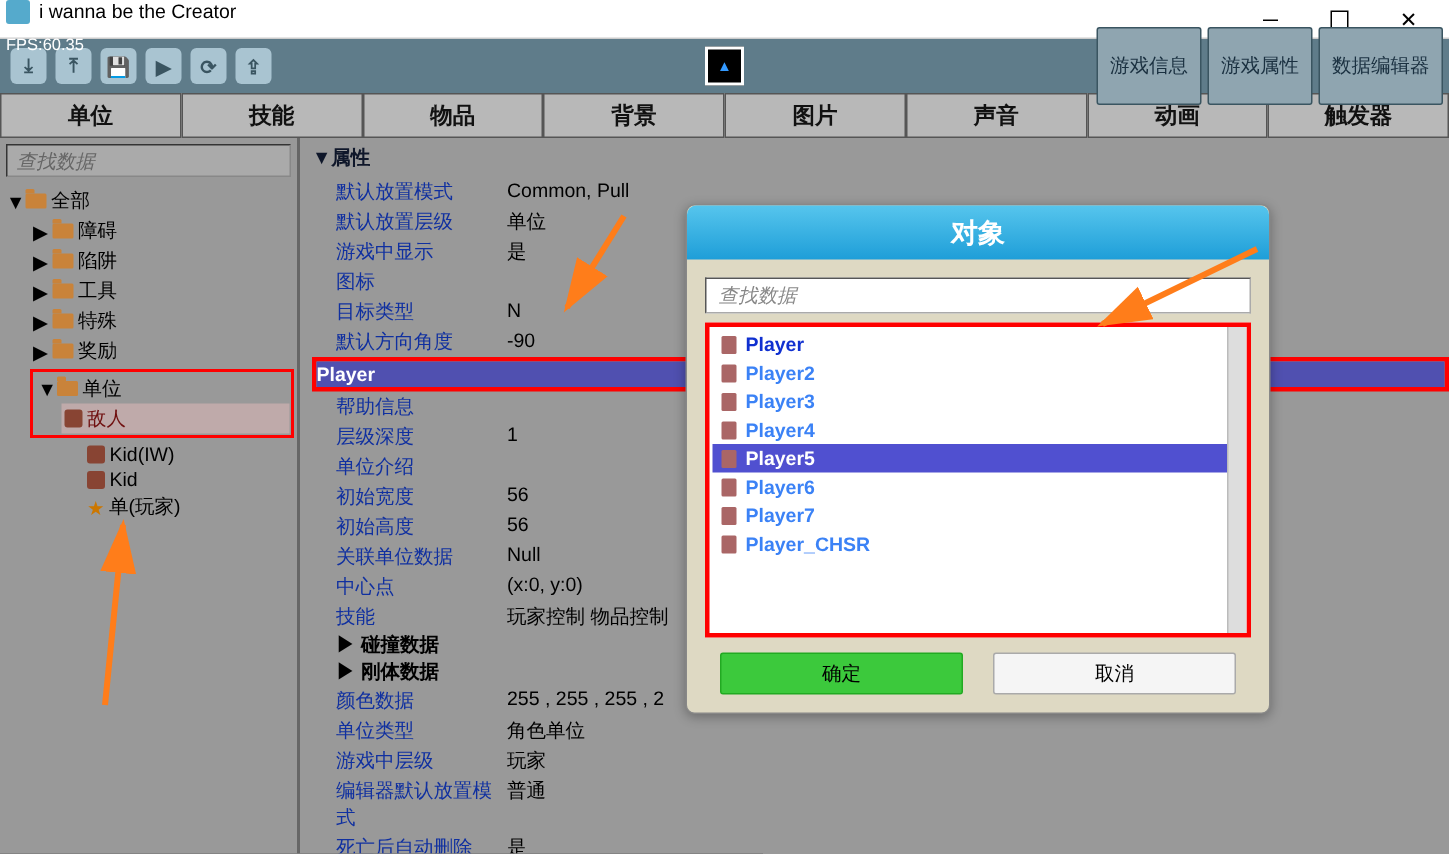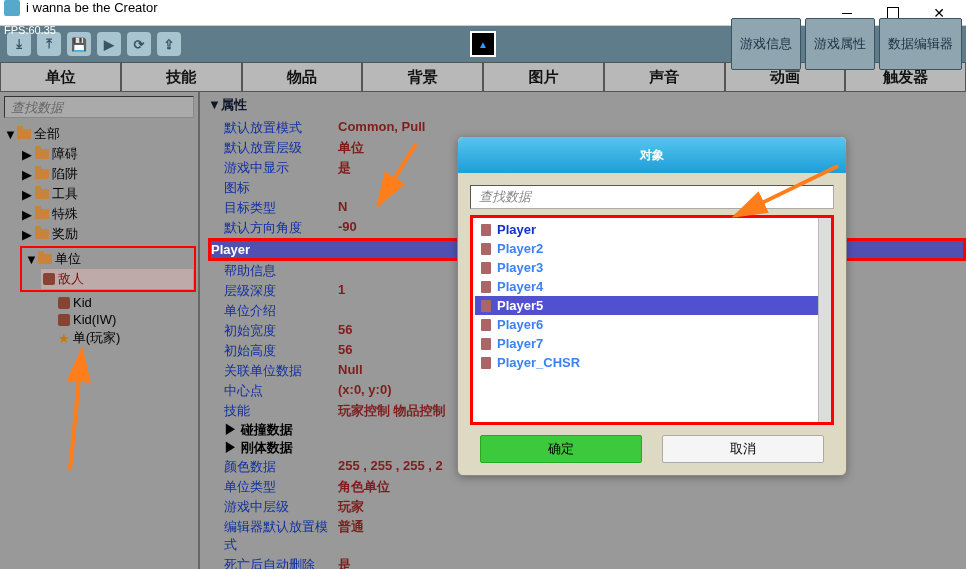--- a/index.html
+++ b/index.html
@@ -27,28 +27,28 @@
 .tree-row{padding:1px 2px;display:flex;align-items:center;gap:3px;white-space:nowrap}
 .arrow{width:10px;display:inline-block;color:#000}
 .folder{width:14px;height:10px;background:#c9833a;border-radius:1px;display:inline-block;position:relative}
 .folder::before{content:"";position:absolute;top:-3px;left:0;width:6px;height:3px;background:#c9833a;border-radius:1px 1px 0 0}
 .item-icon{width:12px;height:12px;display:inline-block;background:#843;border-radius:2px}
 .hl-red{border:2px solid red;padding:1px;margin:2px 0}
 .right{flex:1;background:#999;position:relative;overflow:hidden}
 .prop-head{padding:4px 8px;color:#0f172a;font-weight:bold}
 .prop-row{display:flex;padding:1px 0}
 .prop-label{width:130px;padding-left:16px;color:#1030a0}
-.prop-val{color:#7f1d1d;font-weight:bold}
+.prop-val{color:#000000;font-weight:normal}
 .prop-group{padding-left:16px;color:#000;font-weight:bold}
 .selected-prop{background:#5050b0;color:#fff}
 .selected-prop .prop-label{color:#fff}
 .selected-prop .prop-val{color:#fff;font-weight:bold}
 .hl-red2{border:3px solid red}
 .dialog{position:absolute;left:457px;top:136px;width:390px;height:340px;background:#ded9c3;border:1px solid #888;border-radius:6px;box-shadow:0 2px 8px rgba(0,0,0,0.3)}
-.dialog-title{height:36px;background:linear-gradient(#56c5ed,#1e9ed8);border-radius:6px 6px 0 0;display:flex;align-items:center;justify-content:center;color:#fff;font-weight:bold;font-size:12px}
+.dialog-title{height:36px;background:linear-gradient(#56c5ed,#1e9ed8);border-radius:6px 6px 0 0;display:flex;align-items:center;justify-content:center;color:#fff;font-weight:bold;font-size:18px}
 .dialog-body{padding:12px;height:calc(100% - 36px);display:flex;flex-direction:column}
 .dsearch{height:24px;background:#fff;border:1px inset #aaa;padding:2px 8px;color:#888;font-style:italic;margin-bottom:6px}
 .dlist{flex:1;background:#fff;border:3px solid red;overflow:hidden;padding:2px;position:relative}
 .dlist-item{padding:2px 6px;color:#3b82f6;font-weight:bold;display:flex;align-items:center;gap:6px}
 .dlist-item.blue{color:#1030d0}
 .dlist-item.sel{background:#5050d0;color:#fff}
 .dlist-icon{width:10px;height:12px;display:inline-block;background:#a66;border-radius:1px}
 .dscroll{position:absolute;right:-3px;top:-3px;bottom:-3px;width:16px;background:#ddd;border-left:1px solid #bbb}
 .dbuttons{display:flex;gap:20px;margin-top:10px;padding:0 10px}
 .dbtn{flex:1;height:28px;border-radius:2px;display:flex;align-items:center;justify-content:center}
@@ -138,25 +138,25 @@
           <div style="padding-left:18px">
             <div class="tree-row" style="background:#bfaaaa">
                 <span class="item-icon"></span>
                 <span style="color:#701010;font-weight:normal">敌人</span>
               </div>
           </div>
         </div>
         <div style="padding-left:36px">
           <div class="tree-row">
               <span class="item-icon"></span>
-              <span>Kid</span>
+              <span>Kid(IW)</span>
             </div>
           <div class="tree-row">
               <span class="item-icon"></span>
-              <span>Kid(IW)</span>
+              <span>Kid</span>
             </div>
           <div class="tree-row">
               <span style="color:#c70">★</span>
               <span>单(玩家)</span>
             </div>
         </div>
       </div>
     </div>
   </div>
 

